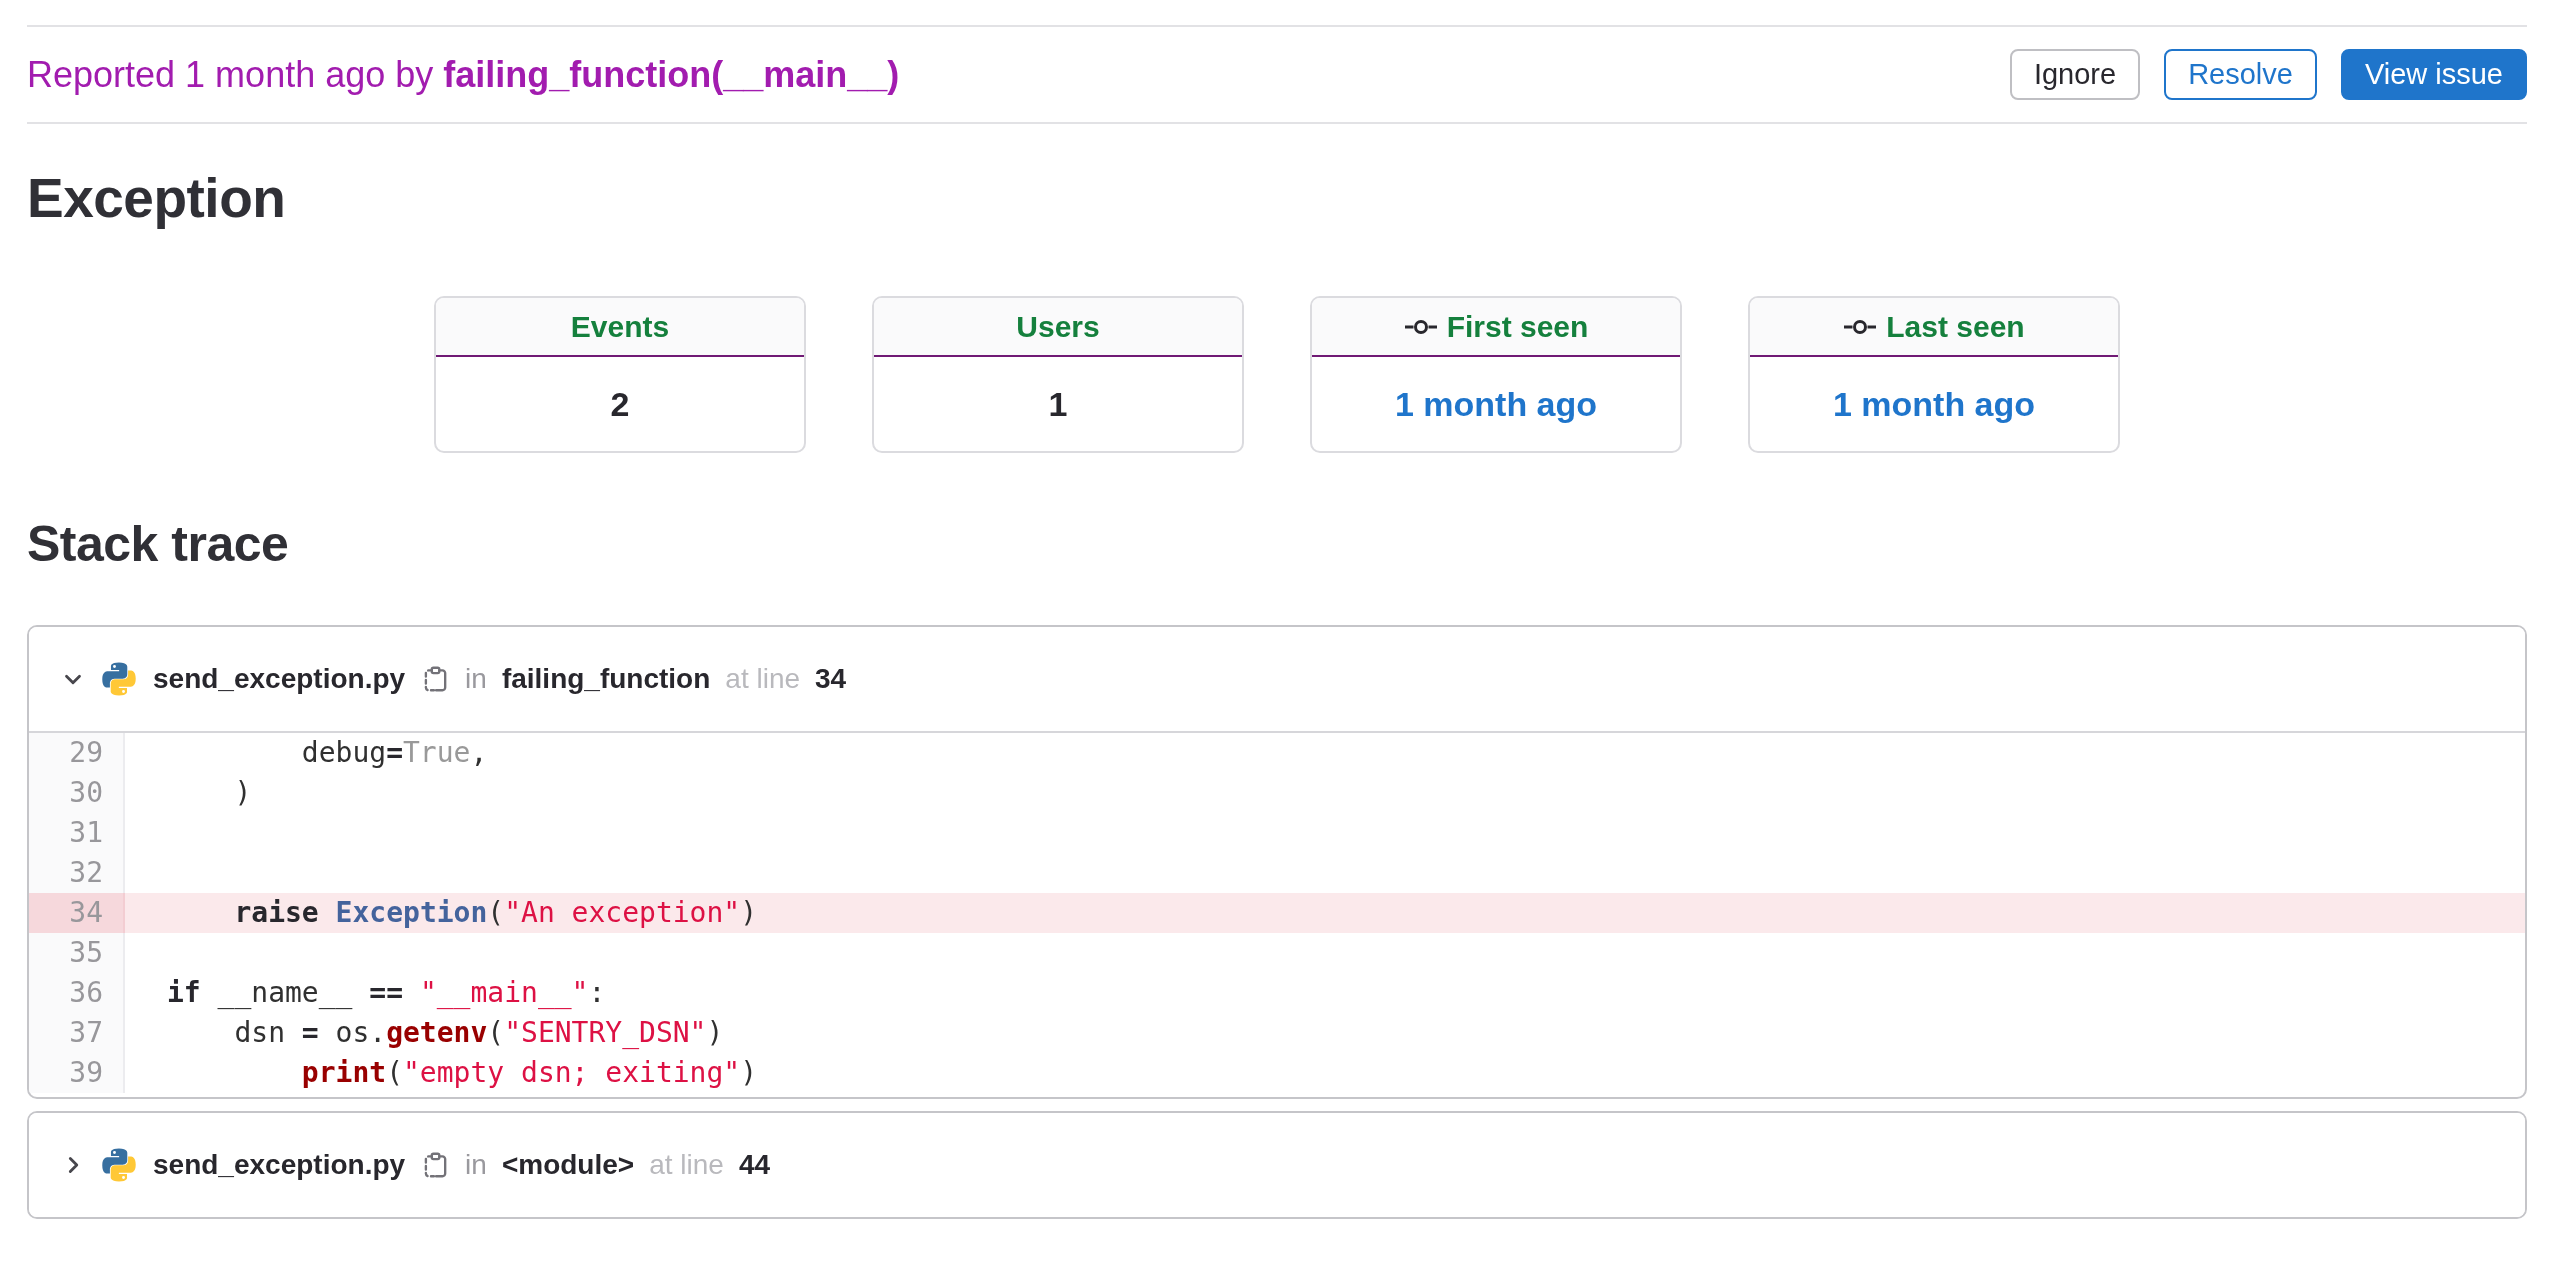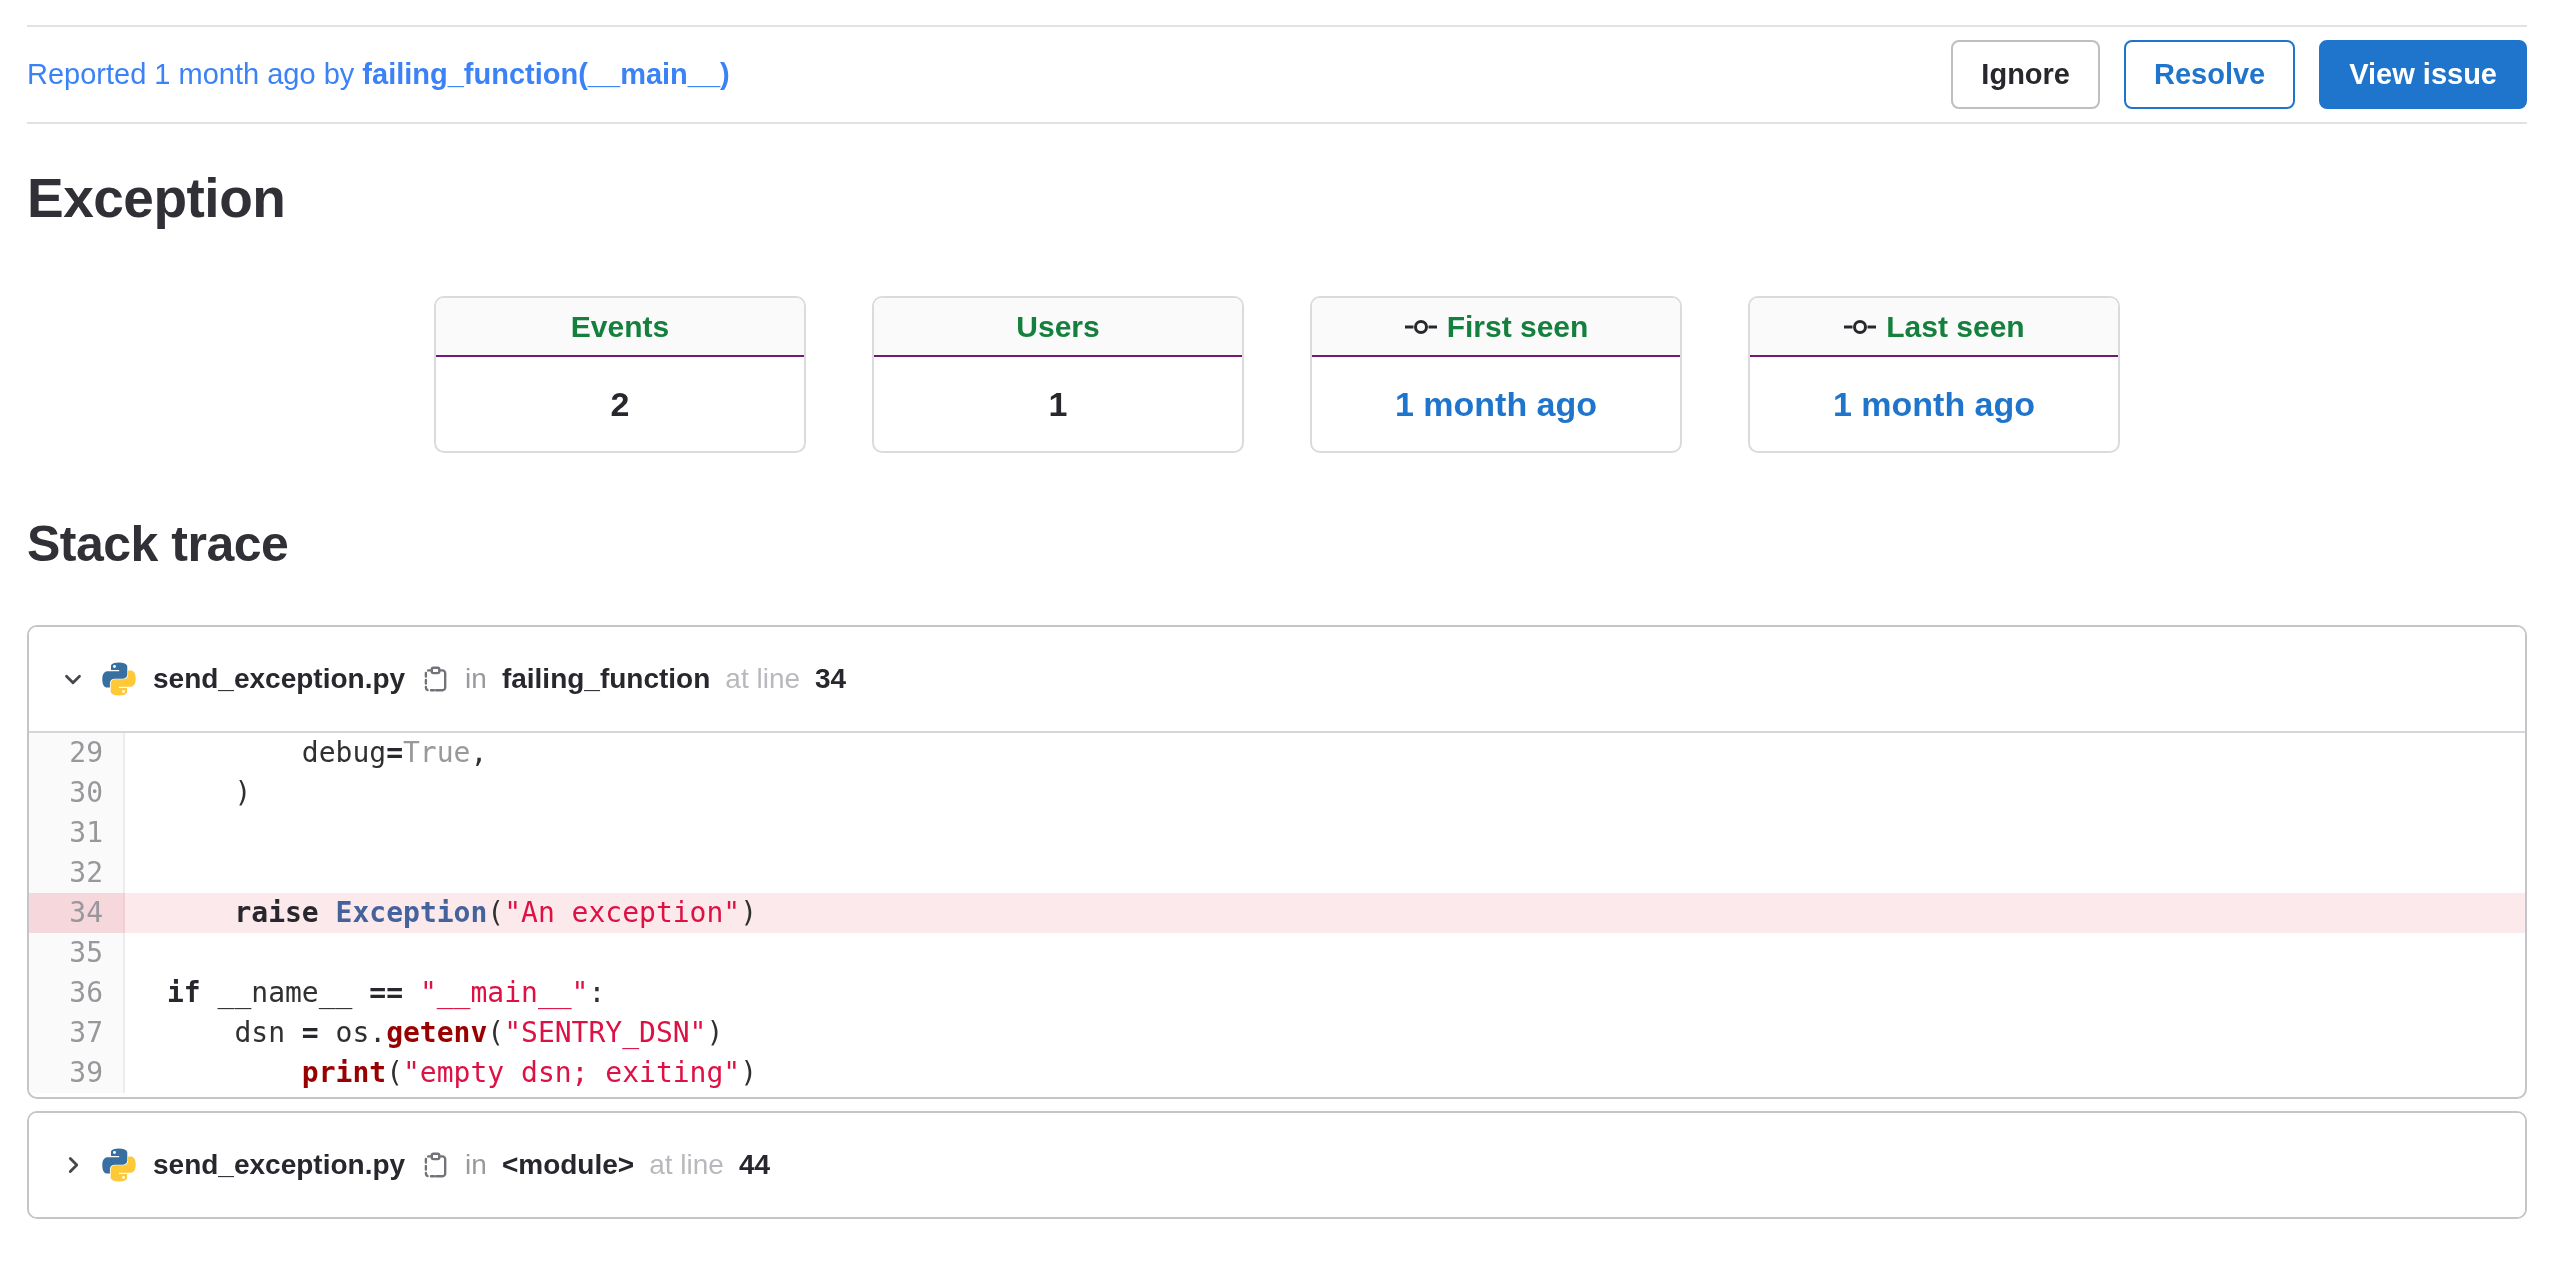--- a/index.html
+++ b/index.html
@@ -14,27 +14,27 @@
   .content { padding: 0 27px; }
 
   .rule { border: 0; border-top: 2px solid #e2e2e5; margin: 0; }
   .rule.top { margin-top: 25px; }
 
   
   .header-row {
     display: flex; align-items: center; justify-content: space-between;
     height: 95px;
   }
-  .reported { font-size: 29px; color: #3b82f6; }
+  .reported { font-size: 36px; color: #a21caf; }
   .reported b { font-weight: 700; }
   .actions { display: flex; align-items: center; gap: 24px; }
   .btn {
-    height: 69px; padding: 0 28px;
+    height: 51px; padding: 0 22px;
     display: inline-flex; align-items: center; justify-content: center;
-    font-size: 29px; font-weight: 700; line-height: 1;
+    font-size: 29px; font-weight: 400; line-height: 1;
     background: #ffffff; color: #28272d;
     border: 2px solid #bfbfc3; border-radius: 8px;
     cursor: pointer; font-family: inherit;
   }
   .btn.outline-blue { border-color: #1f75cb; color: #1f75cb; }
   .btn.primary { background: #1f75cb; border-color: #1f75cb; color: #ffffff; }
 
   
   h1.page-heading {
     margin: 42px 0 0 0;

